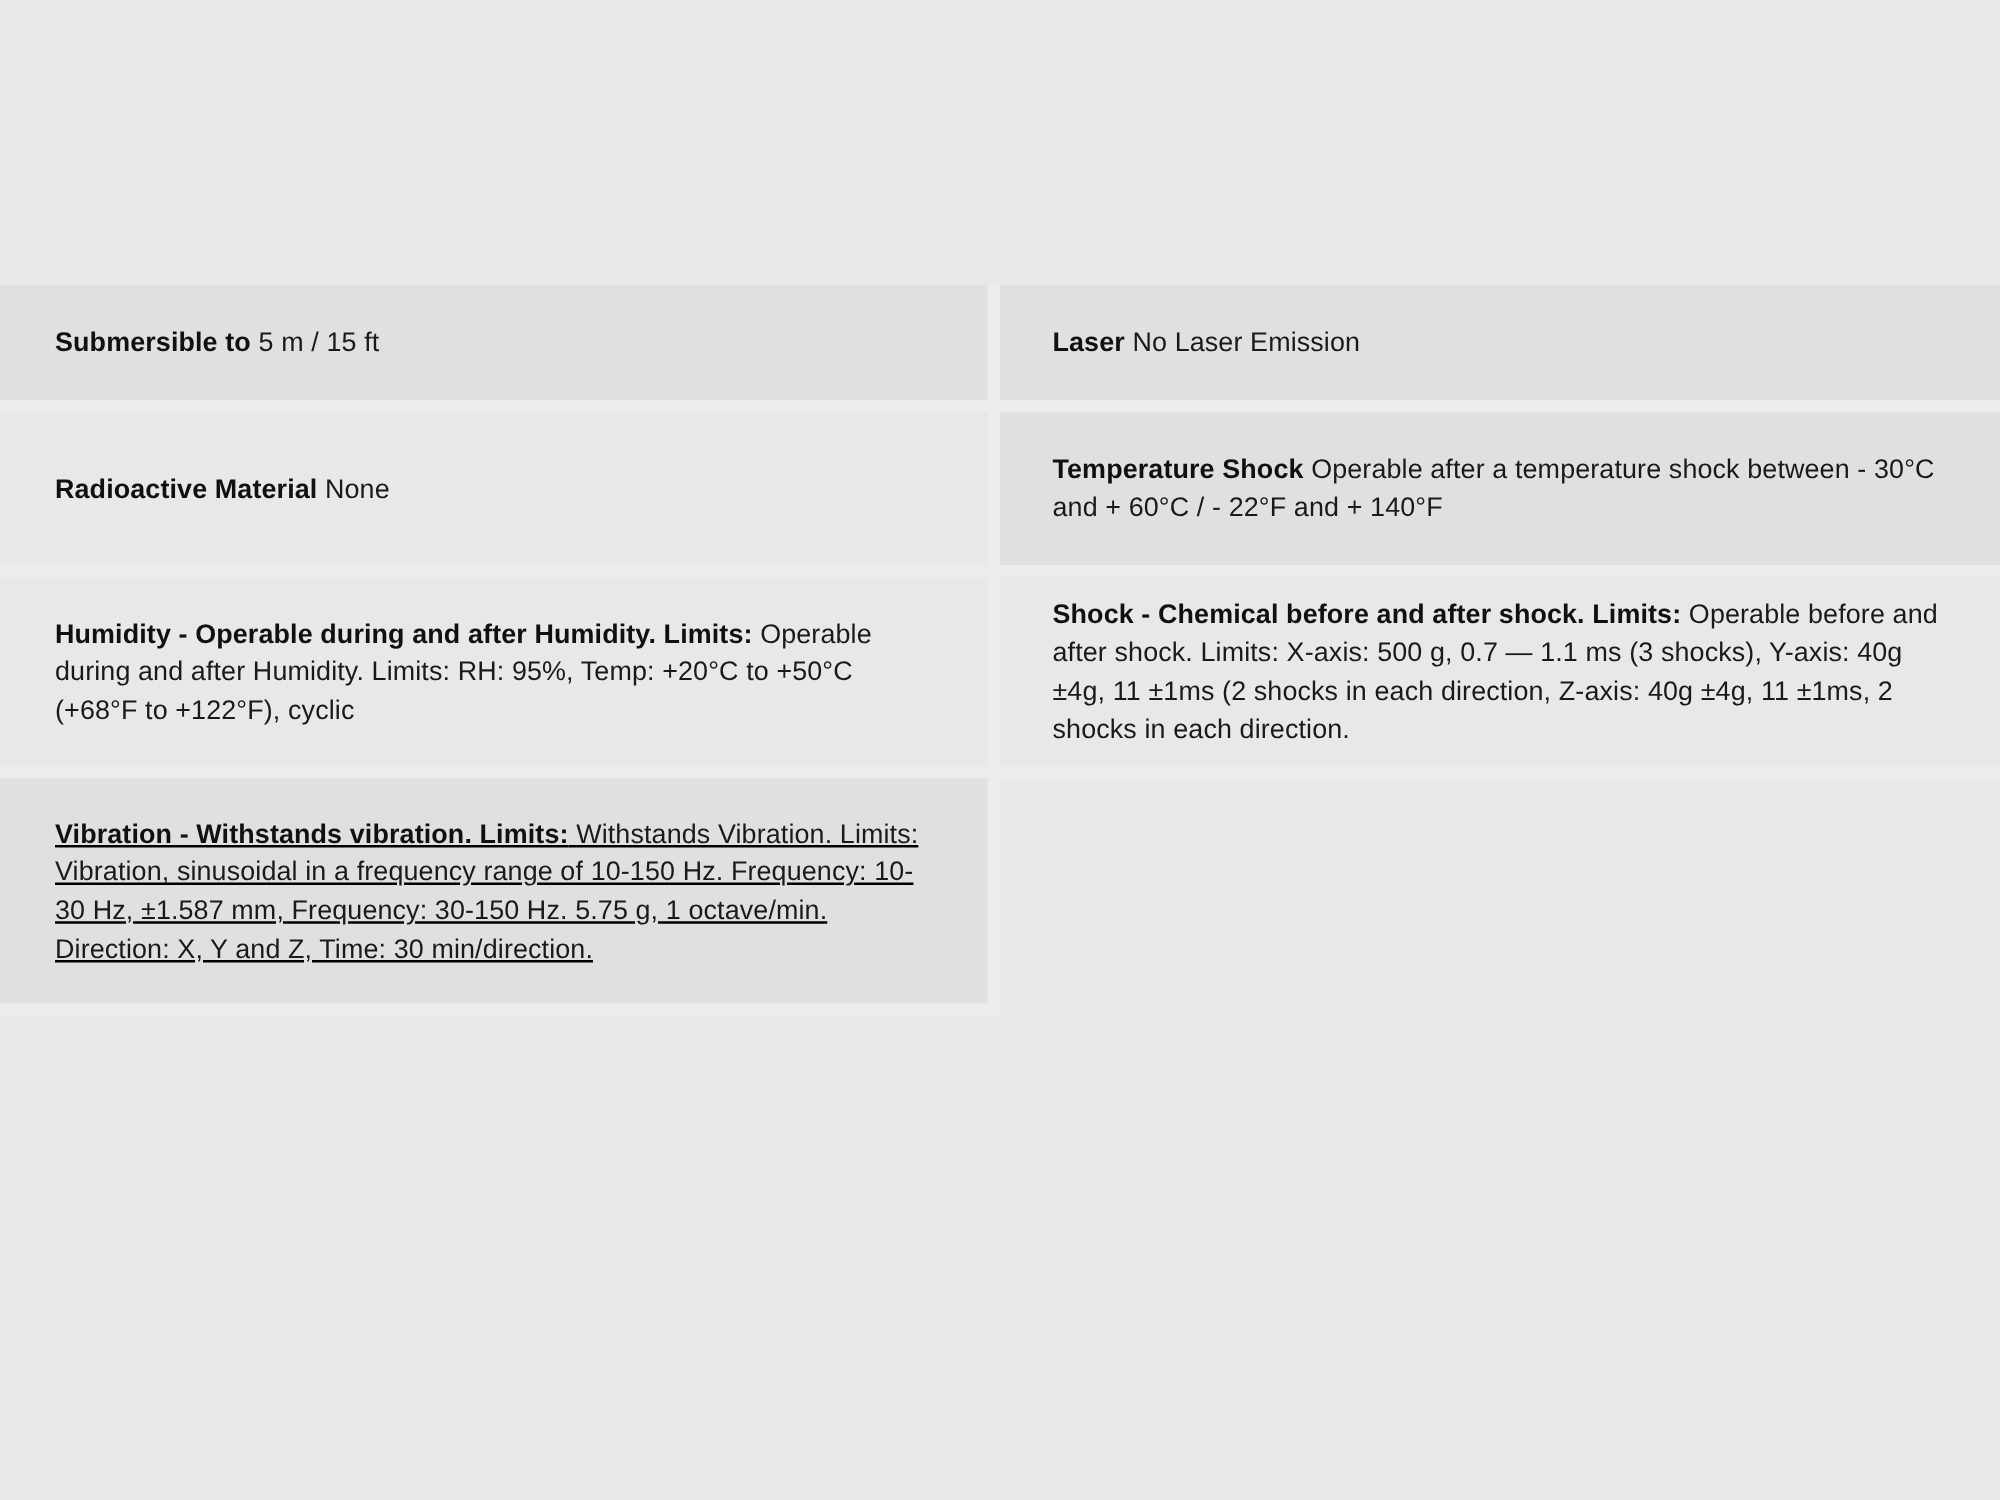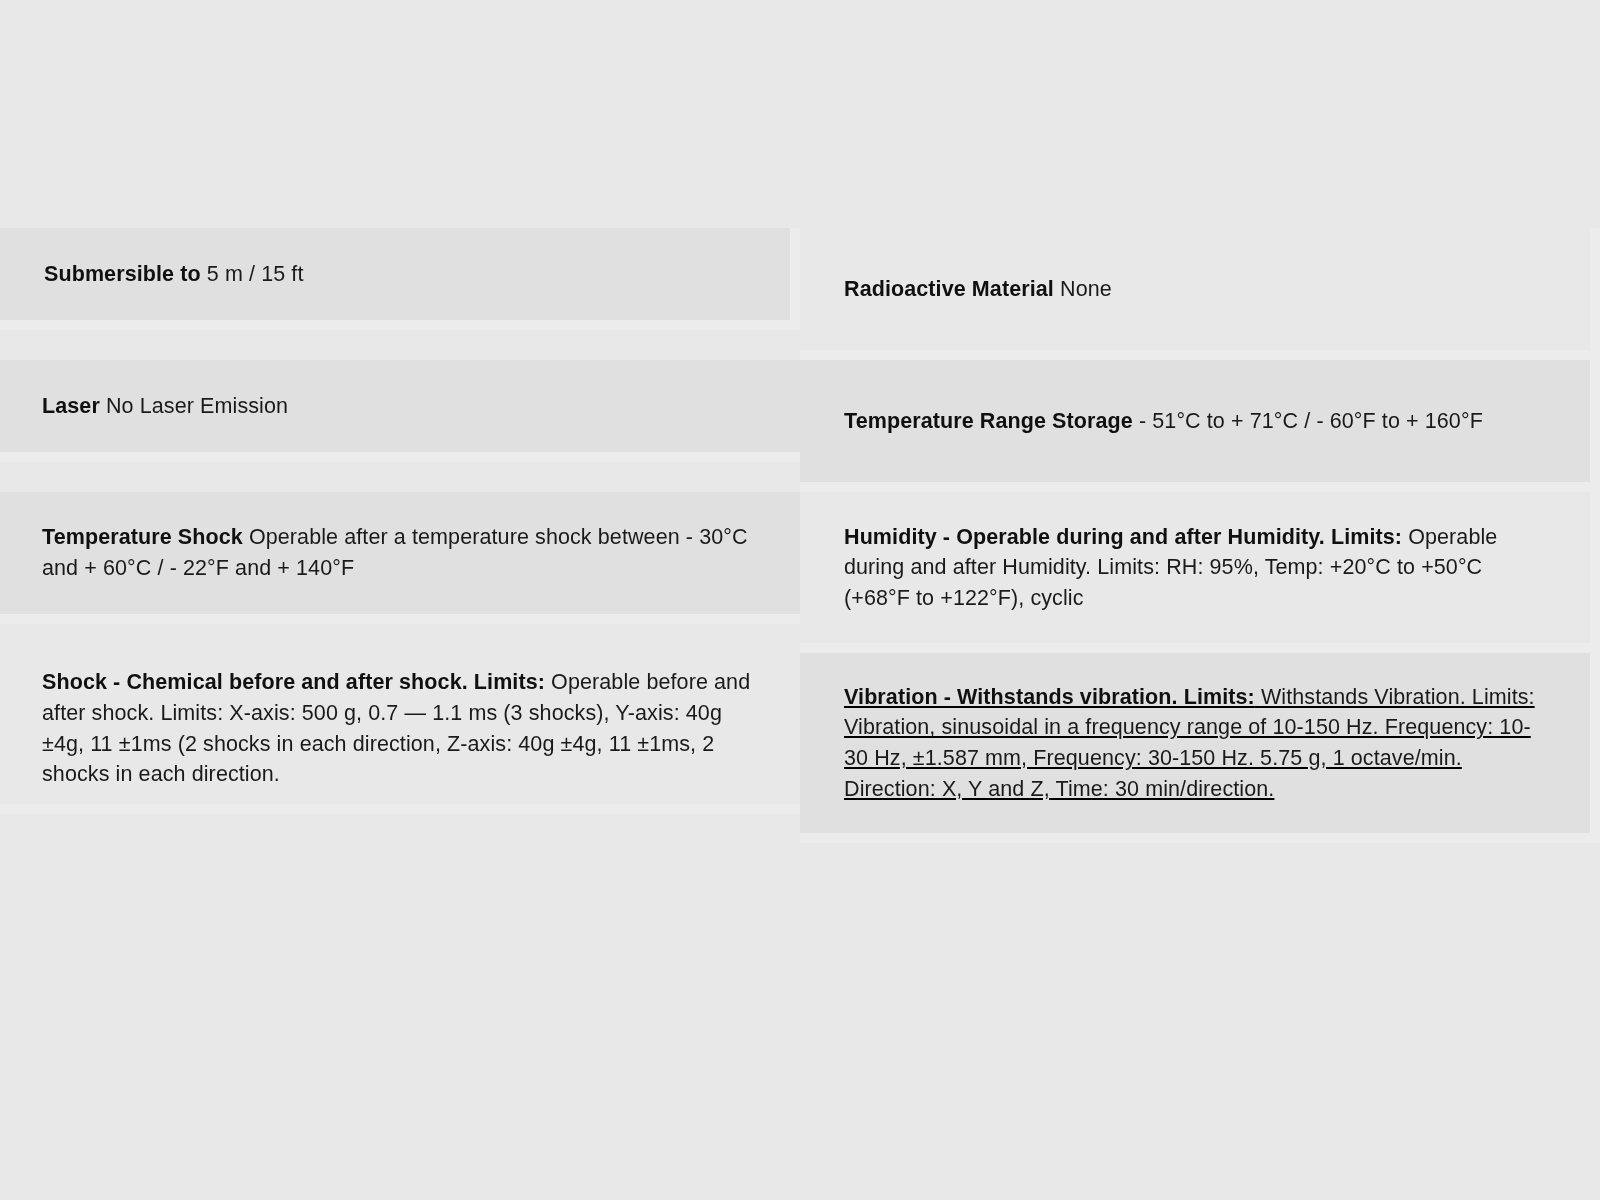--- a/index.html
+++ b/index.html
@@ -72,32 +72,29 @@
 </head>
 <body>
 
 <div class="spec-sheet">
   <div class="spec-grid">
 
     <div class="spec-cell shaded row-h-1">
       <p class="spec-text"><span class="spec-label">Submersible to</span> <span>5 m / 15 ft</span></p>
     </div>
 
+    <div class="spec-cell shaded right-col row-h-1">
+      <p class="spec-text"><span class="spec-label">Laser</span> <span>No Laser Emission</span></p>
+    </div>
+
     <div class="spec-cell row-h-2">
       <p class="spec-text"><span class="spec-label">Radioactive Material</span> <span>None</span></p>
     </div>
 
-    <div class="spec-cell shaded right-col row-h-1">
-      <p class="spec-text"><span class="spec-label">Laser</span> <span>No Laser Emission</span></p>
-    </div>
 
-
-    <div class="spec-cell shaded row-h-3">
-      <p class="spec-text"><span class="spec-label">Temperature Range Storage</span> <span>- 51°C to + 71°C / - 60°F to + 160°F</span></p>
-    </div>
 
     <div class="spec-cell shaded right-col row-h-3">
       <p class="spec-text"><span class="spec-label">Temperature Shock</span> <span>Operable after a temperature shock between - 30°C and + 60°C / - 22°F and + 140°F</span></p>
     </div>
 
     <div class="spec-cell row-h-4">
       <p class="spec-text"><span class="spec-label">Humidity - Operable during and after Humidity. Limits:</span> <span>Operable during and after Humidity. Limits: RH: 95%, Temp: +20°C to +50°C (+68°F to +122°F), cyclic</span></p>
     </div>
 
     <div class="spec-cell right-col row-h-4">

